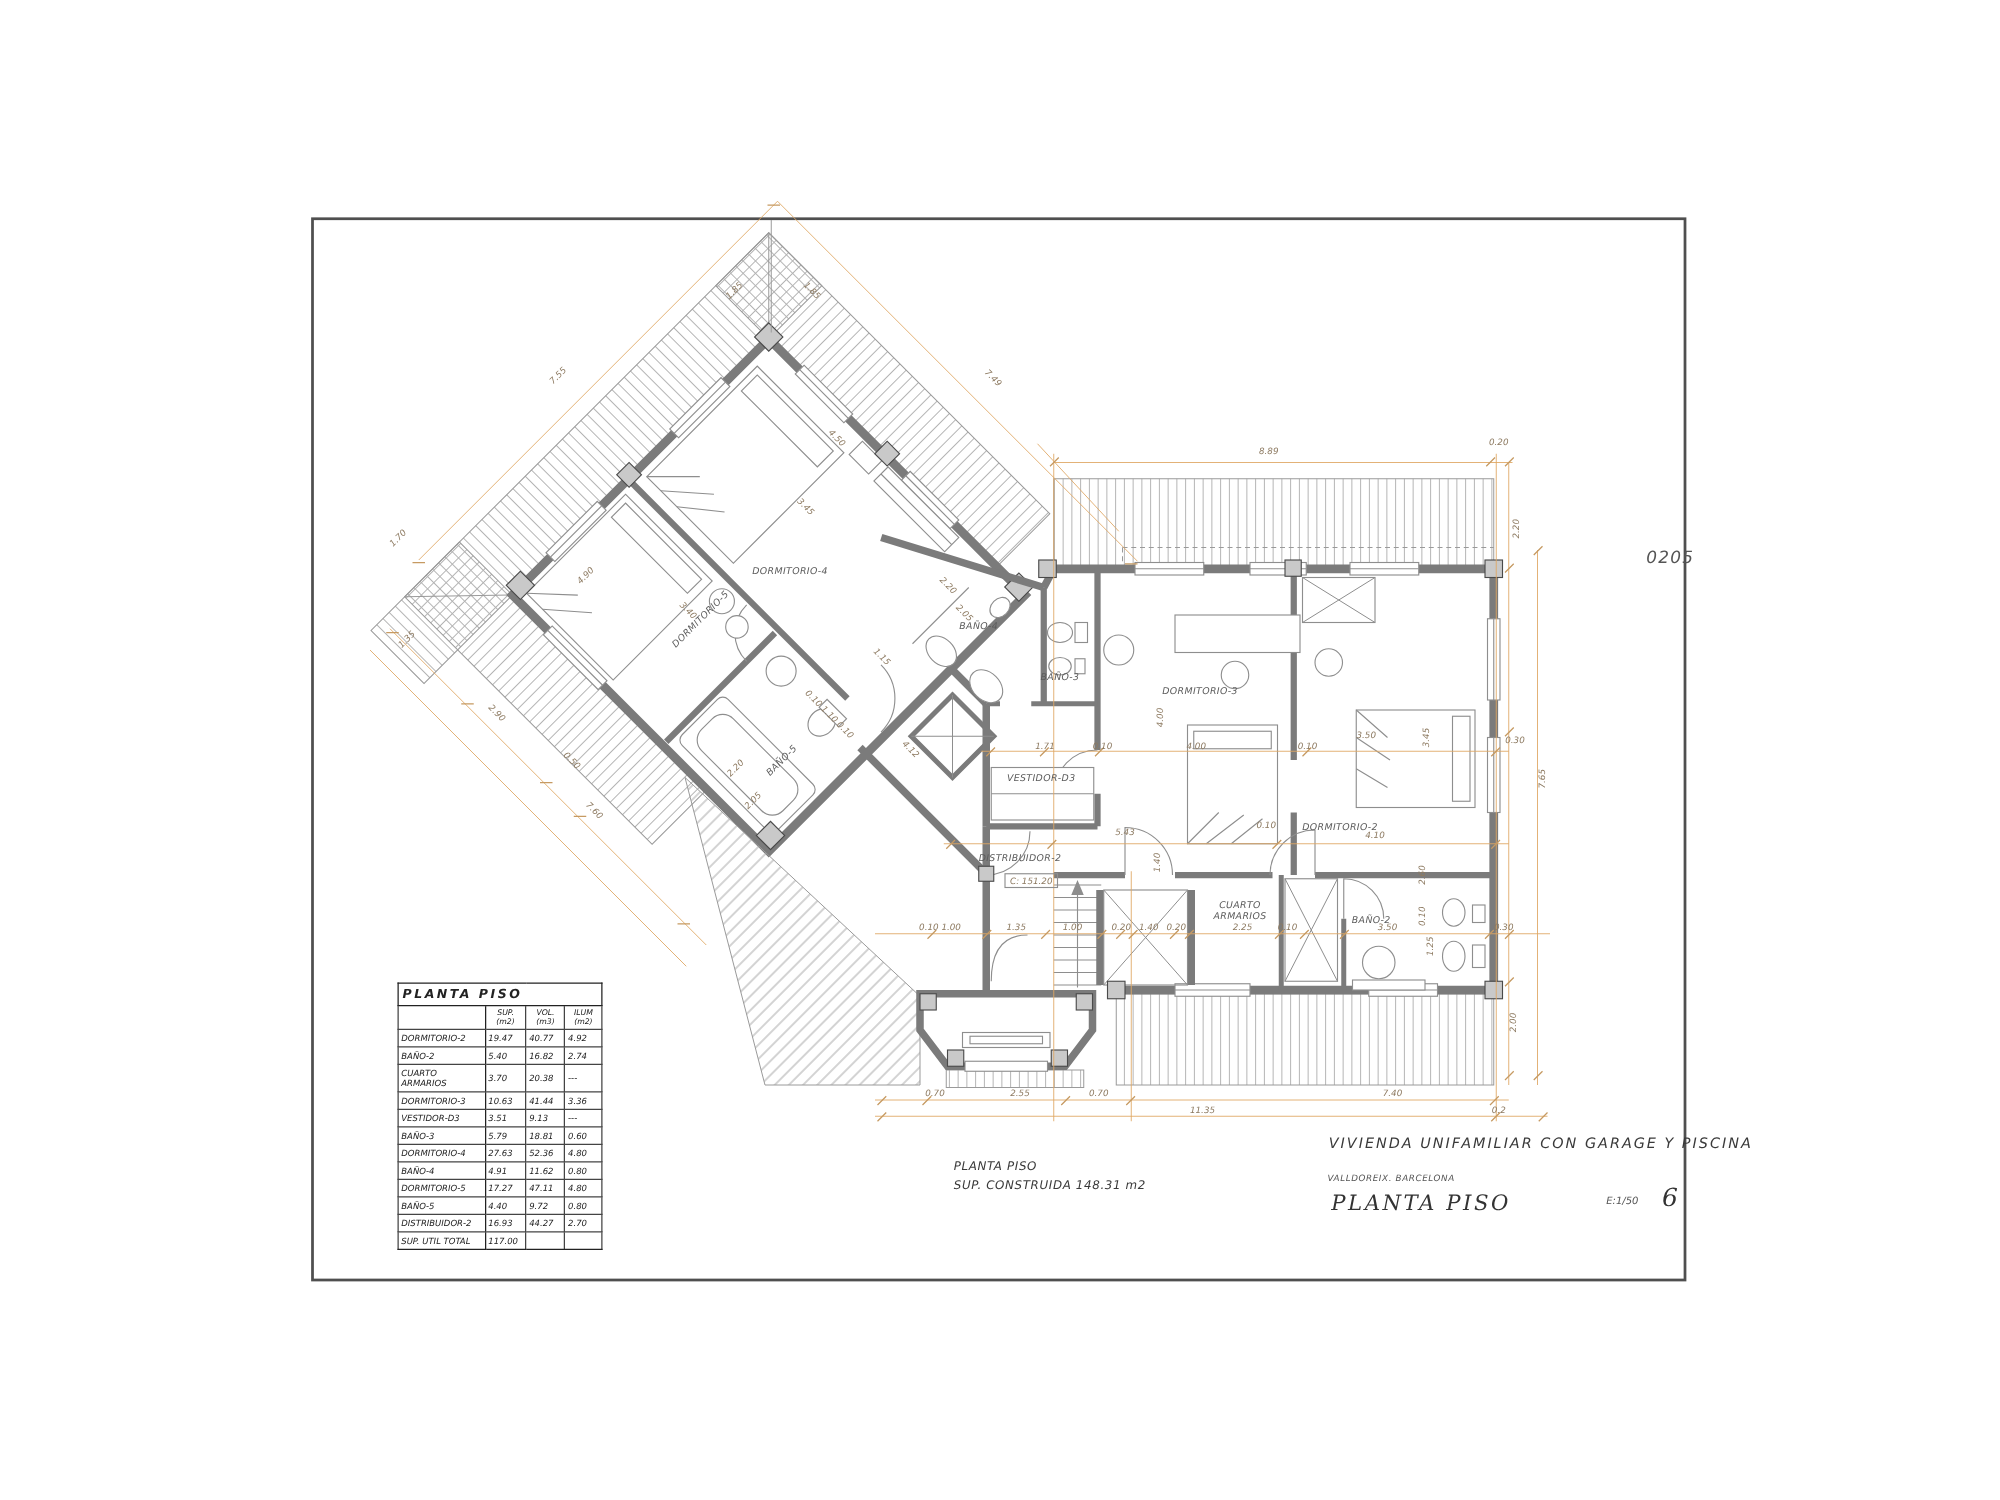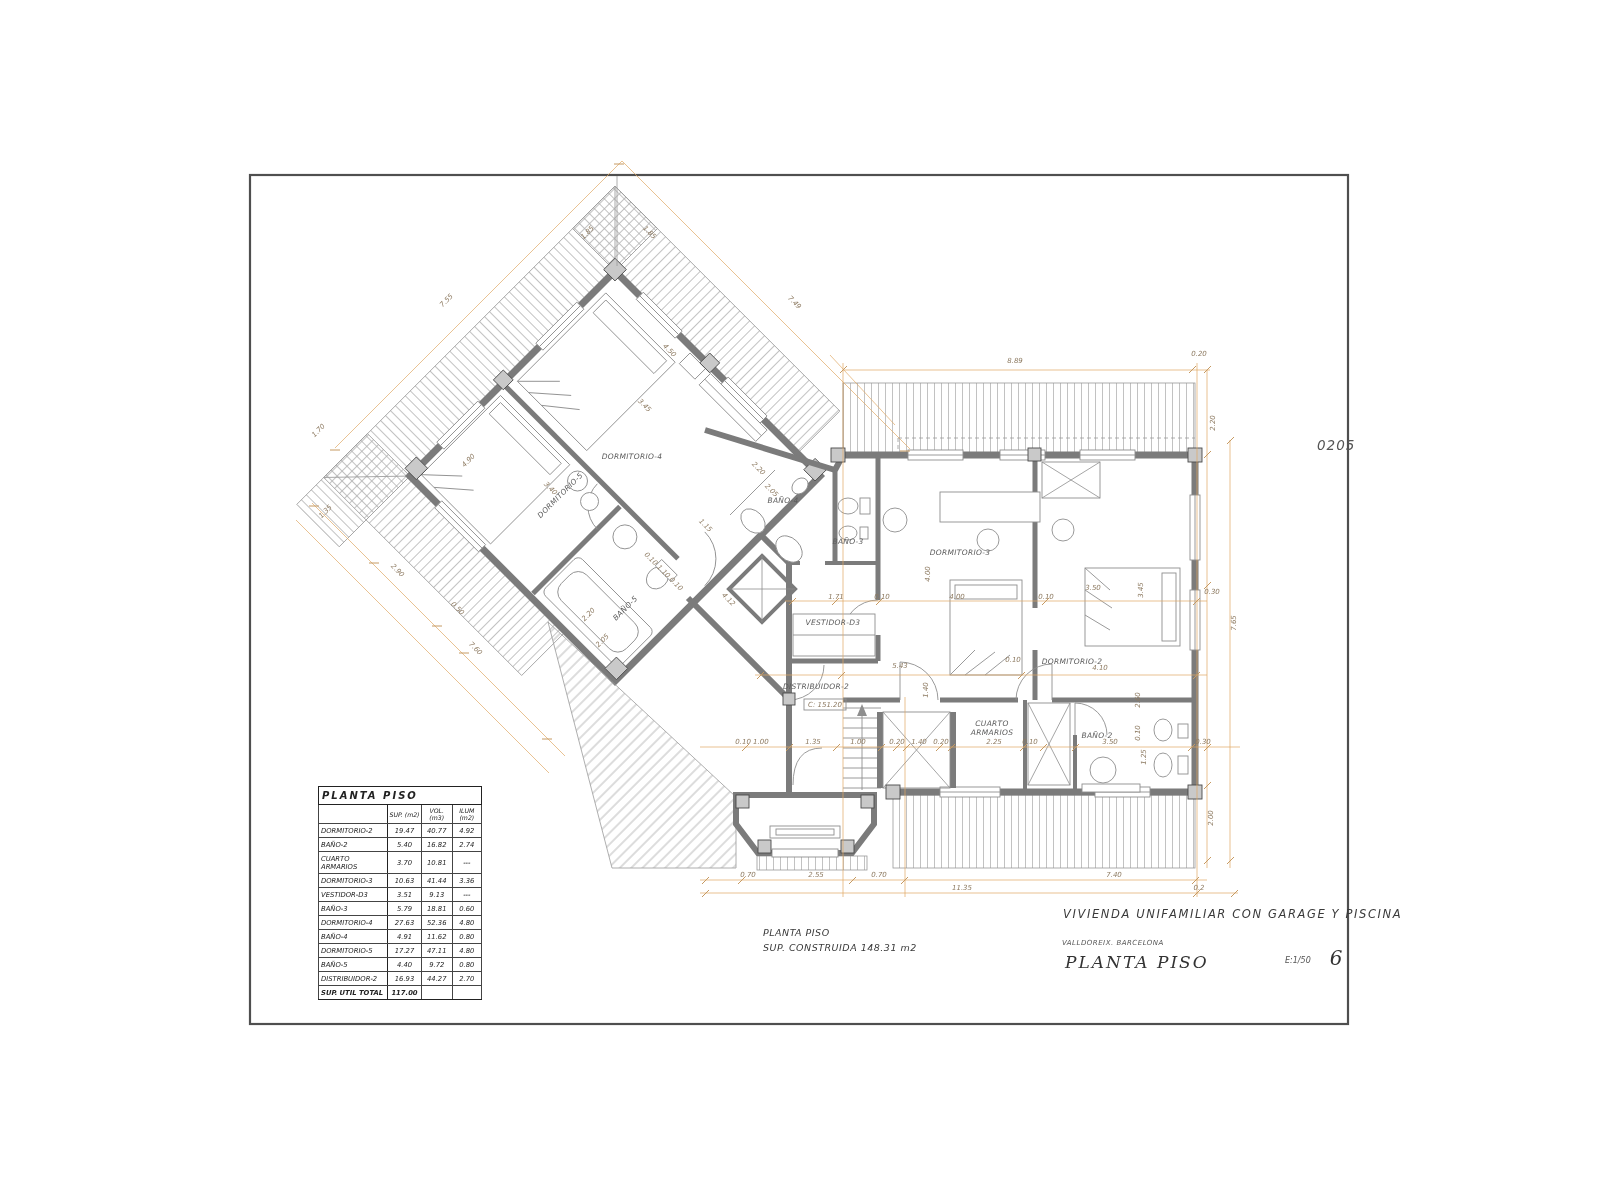--- a/index.html
+++ b/index.html
@@ -30,23 +30,23 @@
   .code{font:italic 13.5px "DejaVu Sans",sans-serif;fill:#555;letter-spacing:1px;}
   .sum{font:italic 9.5px "DejaVu Sans",sans-serif;fill:#3a3a3a;letter-spacing:.5px;}
 
   
   .area-table{position:absolute;left:318px;top:786px;width:164px;}
   .area-table table{border-collapse:collapse;width:100%;font:italic 6.8px "DejaVu Sans",sans-serif;color:#222;}
   .area-table th,.area-table td{border:.8px solid #444;padding:2.5px 2px;background:#fff;}
   .area-table .t-title th{font-size:10px;letter-spacing:2px;font-style:italic;border:1.6px solid #222;padding:3px;}
   .area-table .t-head th{font-size:6.2px;font-weight:normal;text-align:center;padding:2px 1px;}
   .area-table td:first-child,.area-table th:first-child{width:72px;border-right:1.6px solid #222;text-align:left;}
-  .area-table td.num{text-align:center;width:30px;}
+  .area-table td.num{text-align:left;width:30px;}
   .area-table table{border:1.6px solid #222;}
-  .area-table .t-total td{border-top:1.6px solid #222;border-bottom:1.6px solid #222;font-weight:bold;}
+  .area-table .t-total td{border-top:1.6px solid #222;border-bottom:1.6px solid #222;}
 </style>
 </head>
 <body>
 
 <svg class="sheet" width="1600" height="1200" viewBox="0 0 1600 1200">
   <defs>
     <pattern id="hv" width="7" height="8" patternUnits="userSpaceOnUse">
       <path d="M3.5,0 V8" stroke="#b3b3b3" stroke-width=".8"></path>
     </pattern>
     <pattern id="hh" width="8" height="7" patternUnits="userSpaceOnUse">
@@ -408,21 +408,21 @@
         </tr>
         <tr>
           <td>BAÑO-2</td>
           <td class="num">5.40</td>
           <td class="num">16.82</td>
           <td class="num">2.74</td>
         </tr>
         <tr>
           <td>CUARTO ARMARIOS</td>
           <td class="num">3.70</td>
-          <td class="num">10.81</td>
+          <td class="num">20.38</td>
           <td class="num">---</td>
         </tr>
         <tr>
           <td>DORMITORIO-3</td>
           <td class="num">10.63</td>
           <td class="num">41.44</td>
           <td class="num">3.36</td>
         </tr>
         <tr>
           <td>VESTIDOR-D3</td>

